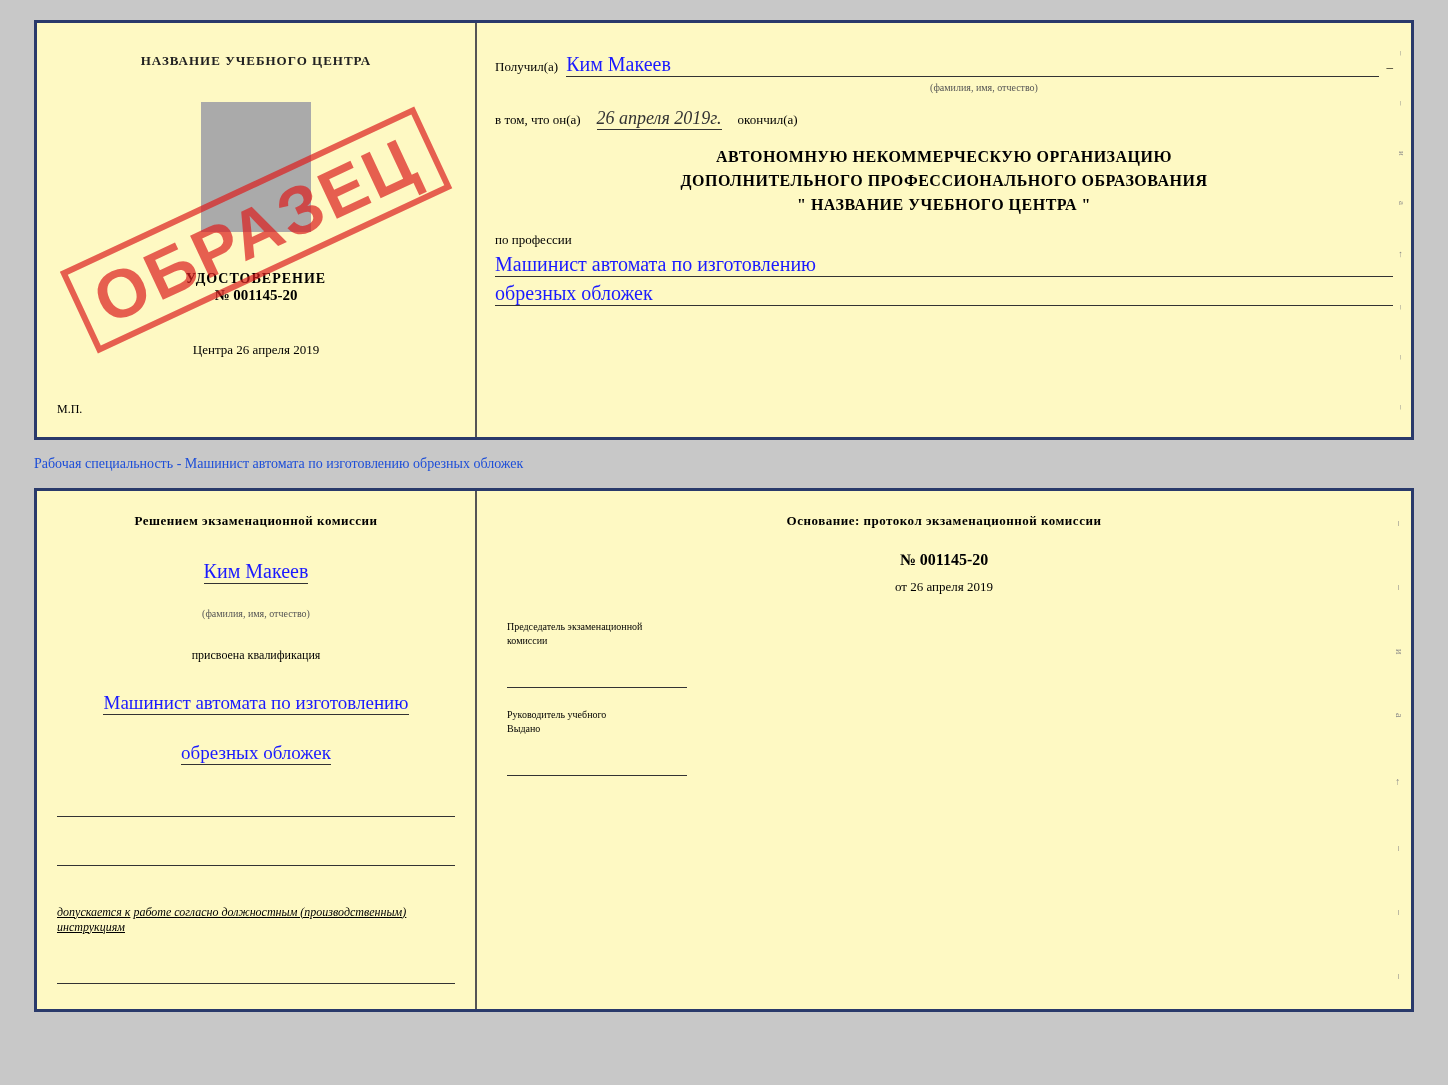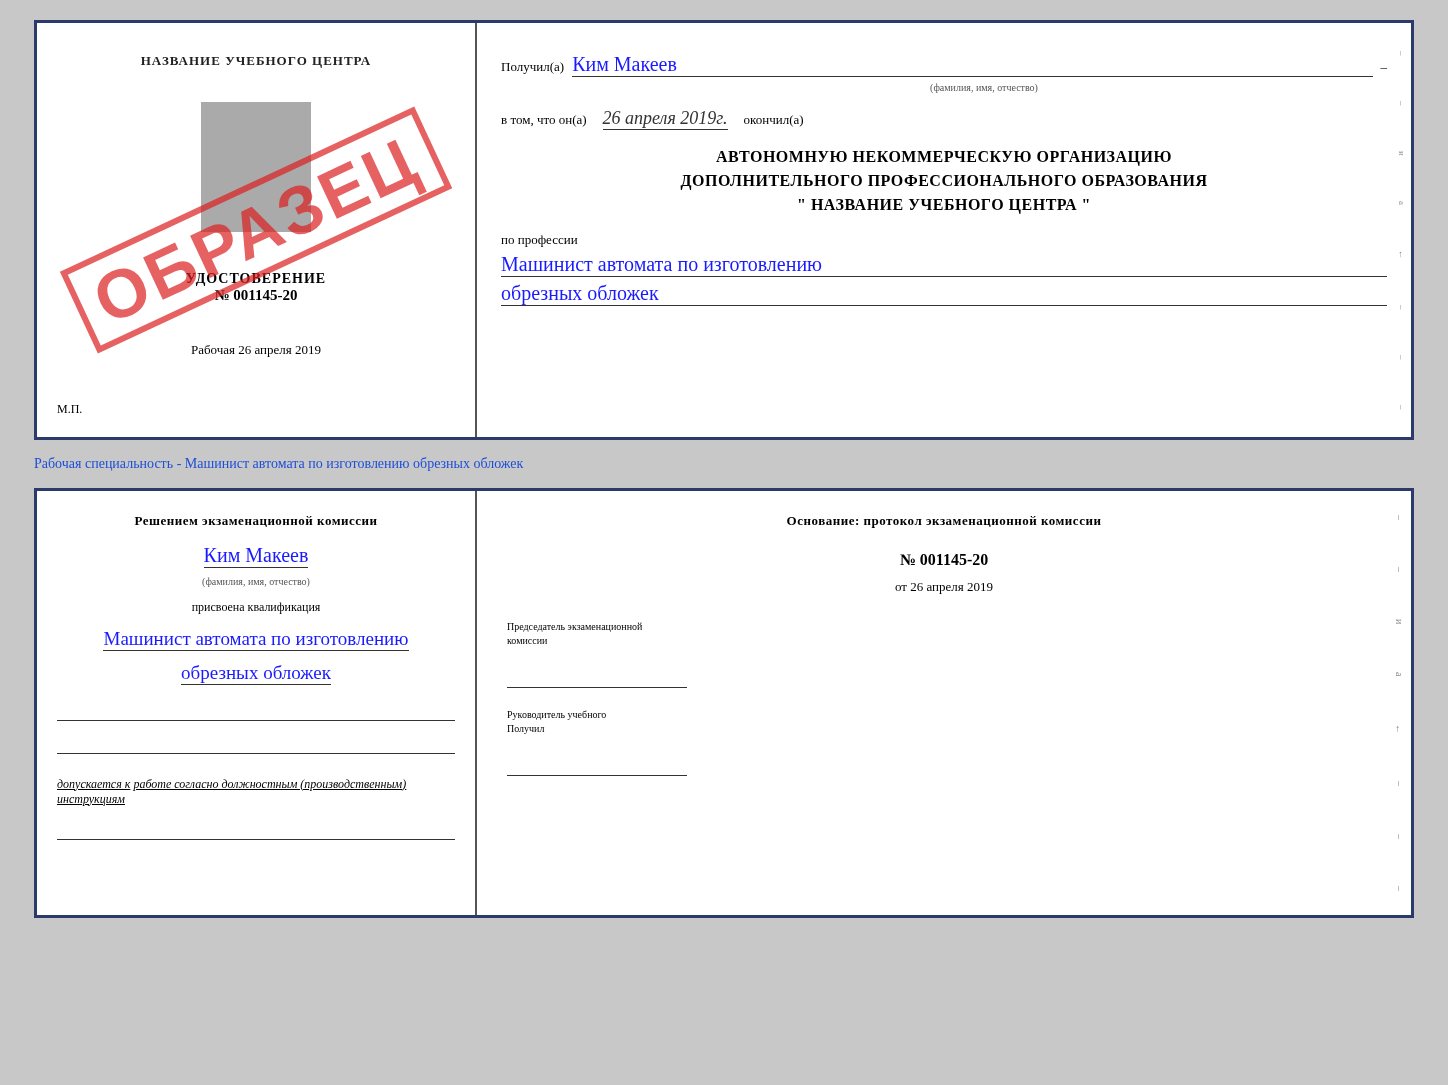--- a/index.html
+++ b/index.html
@@ -10,40 +10,40 @@
       min-height: 1085px;
       display: flex;
       flex-direction: column;
       align-items: center;
       padding: 20px;
       gap: 10px;
     }
 
     .document-section {
       width: 1380px;
-      background: #ffffff;
+      background: #fef9c3;
       border: 3px solid #2a3a6b;
       display: flex;
       position: relative;
       overflow: hidden;
     }
 
     .doc-left {
       width: 440px;
       border-right: 2px solid #555;
       padding: 20px;
       display: flex;
       flex-direction: column;
       align-items: center;
       position: relative;
     }
 
     .doc-right {
       flex: 1;
-      padding: 20px 24px;
+      padding: 20px 18px;
       position: relative;
     }
 
     
     .top-doc {
       min-height: 420px;
     }
 
     .top-doc .doc-left {
       justify-content: space-between;
@@ -233,21 +233,21 @@
     }
 
     
     .bottom-doc {
       min-height: 430px;
     }
 
     .bottom-doc .doc-left {
       padding: 20px 20px;
       justify-content: flex-start;
-      gap: 8px;
+      gap: 24px;
     }
 
     .resheniem-block {
       font-size: 13px;
       font-weight: bold;
       text-align: center;
       letter-spacing: 0.5px;
       line-height: 1.5;
       margin-bottom: 5px;
     }
@@ -377,21 +377,21 @@
 
 <div class="document-section top-doc">
   <div class="doc-left">
     <div class="center-title">НАЗВАНИЕ УЧЕБНОГО ЦЕНТРА</div>
     <div class="photo-placeholder"></div>
     <div class="udostoverenie-block">
       <div class="label">УДОСТОВЕРЕНИЕ</div>
       <div class="number">№ 001145-20</div>
     </div>
     <div class="vydano-line">
-      <span>Рабочая</span>
+      <span>Центра</span>
       <span>26 апреля 2019</span>
     </div>
     <div class="mp-line">М.П.</div>
     <div class="obrazec-stamp">ОБРАЗЕЦ</div>
   </div>
 
   <div class="doc-right">
     <div class="recipient-line">
       <span class="recipient-label">Получил(а)</span>
       <span class="recipient-name">Ким Макеев</span>
@@ -465,21 +465,21 @@
       <div class="sig-label">
         <span>Председатель экзаменационной</span><br>
         <span>комиссии</span>
       </div>
       <div class="sig-line"></div>
     </div>
 
     <div class="signature-block">
       <div class="sig-label">
         <span>Руководитель учебного</span><br>
-        <span>Получил</span>
+        <span>Выдано</span>
       </div>
       <div class="sig-line"></div>
     </div>
 
     <div class="right-side-marks">
       <span class="mark">–</span>
       <span class="mark">–</span>
       <span class="mark">и</span>
       <span class="mark">а</span>
       <span class="mark">←</span>

